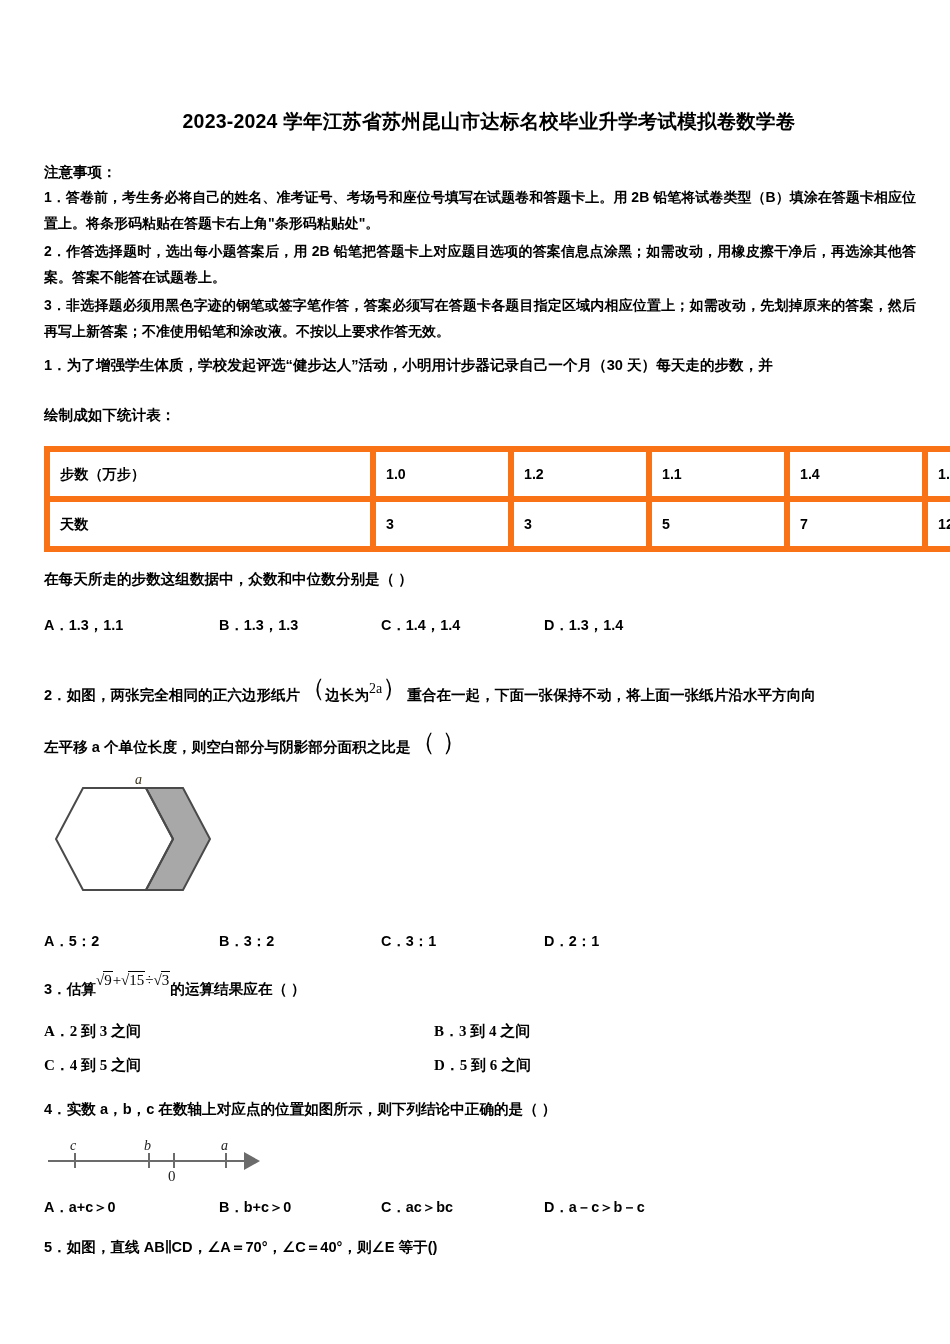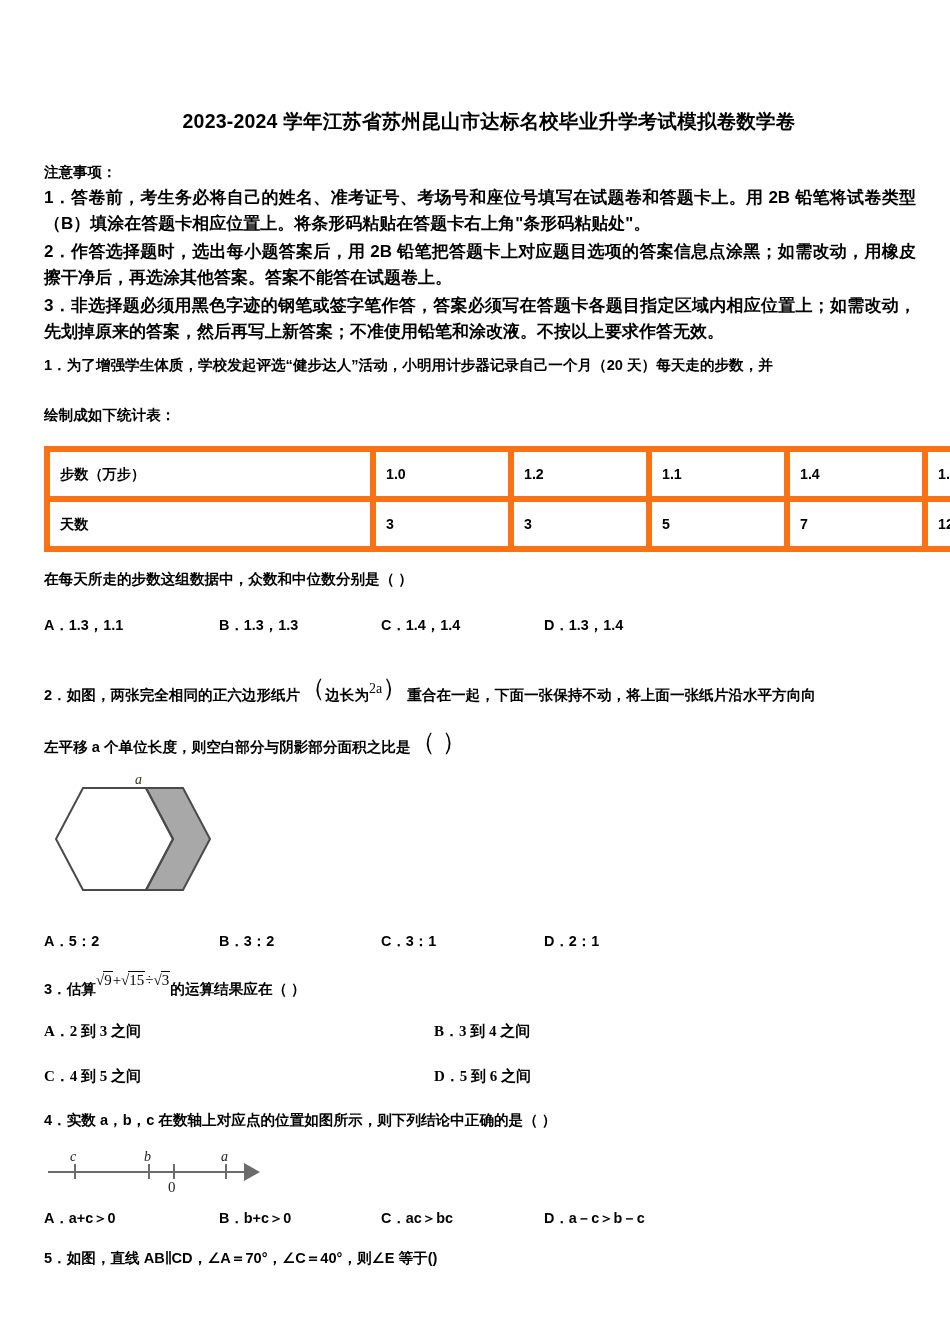--- a/index.html
+++ b/index.html
@@ -45,21 +45,21 @@
   
   .notice-head {
     font-family: "Liberation Sans", "DejaVu Sans", sans-serif;
     font-weight: bold;
     font-size: 14.5px;
     margin-top: 28px;
   }
   .notice-item {
     font-family: "Liberation Sans", "DejaVu Sans", sans-serif;
     font-weight: bold;
-    font-size: 17px;
+    font-size: 14px;
     line-height: 25.5px;
     margin-top: 3px;
     text-align: justify;
     text-justify: inter-ideograph;
   }
 
   
   .section-head {
     font-family: "Liberation Sans", "DejaVu Sans", sans-serif;
     font-weight: bold;
@@ -237,21 +237,21 @@
   <div class="inner">
 
     <div class="doc-title">2023-2024 学年江苏省苏州昆山市达标名校毕业升学考试模拟卷数学卷</div>
 
     <div class="notice-head">注意事项：</div>
     <div class="notice-item">1．答卷前，考生务必将自己的姓名、准考证号、考场号和座位号填写在试题卷和答题卡上。用 2B 铅笔将试卷类型（B）填涂在答题卡相应位置上。将条形码粘贴在答题卡右上角"条形码粘贴处"。</div>
     <div class="notice-item">2．作答选择题时，选出每小题答案后，用 2B 铅笔把答题卡上对应题目选项的答案信息点涂黑；如需改动，用橡皮擦干净后，再选涂其他答案。答案不能答在试题卷上。</div>
     <div class="notice-item">3．非选择题必须用黑色字迹的钢笔或签字笔作答，答案必须写在答题卡各题目指定区域内相应位置上；如需改动，先划掉原来的答案，然后再写上新答案；不准使用铅笔和涂改液。不按以上要求作答无效。</div>
 
 
-    <div class="q-text">1．为了增强学生体质，学校发起评选“健步达人”活动，小明用计步器记录自己一个月（20 天）每天走的步数，并</div>
+    <div class="q-text">1．为了增强学生体质，学校发起评选“健步达人”活动，小明用计步器记录自己一个月（30 天）每天走的步数，并</div>
     <div class="q-cont">绘制成如下统计表：</div>
 
     <table class="stat-table">
       <tbody>
           <tr>
         <td class="c0">步数（万步）</td>
         <td class="cx">1.0</td>
         <td class="cx">1.2</td>
         <td class="cx">1.1</td>
         <td class="cx">1.4</td>
@@ -303,21 +303,21 @@
     </div>
 
     <div class="q-text" style="margin-top:22px;">
       <span>3．估算</span><span class="radical raise">√<span class="rad-body">9</span><span>+</span>√<span class="rad-body">15</span><span>÷</span>√<span class="rad-body">3</span></span><span>的运算结果应在（       ）</span>
     </div>
 
     <div class="opts2" style="margin-top:20px;">
       <span class="opt half-a">A．2 到 3 之间</span>
       <span class="opt half-b">B．3 到 4 之间</span>
     </div>
-    <div class="opts2" style="margin-top:23px;">
+    <div class="opts2" style="margin-top:12px;">
       <span class="opt half-a">C．4 到 5 之间</span>
       <span class="opt half-b">D．5 到 6 之间</span>
     </div>
 
     <div class="q-text" style="margin-top:18px;">4．实数 a，b，c 在数轴上对应点的位置如图所示，则下列结论中正确的是（        ）</div>
 
     <div class="fig-line">
       <div class="axis"></div>
       <div class="arrow"></div>
       <div class="tick" style="left:26px;"></div>

